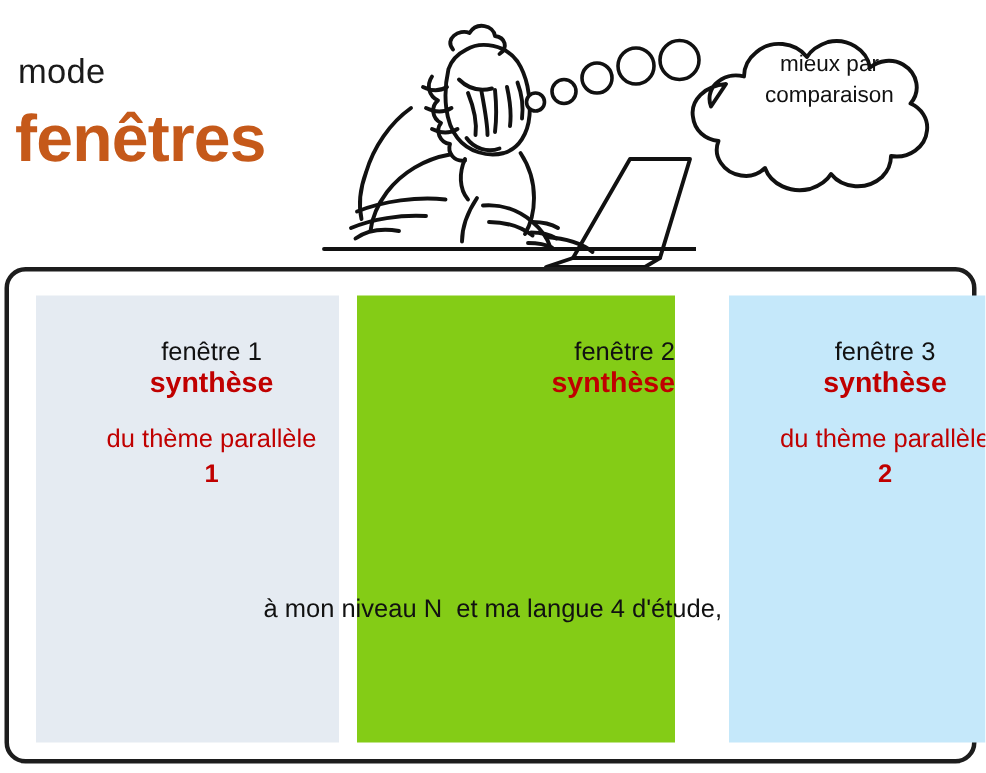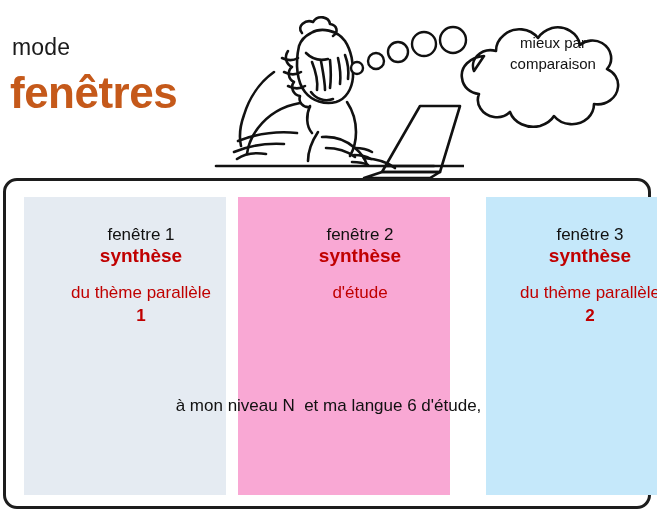--- a/index.html
+++ b/index.html
@@ -249,35 +249,34 @@
 
     <div class="column" id="col-1" style="background: rgb(229, 235, 242);">
       <div class="col-window">fenêtre 1</div>
       <div class="col-synth">synthèse</div>
       <div class="col-sub">
         <span>du thème parallèle</span>
         <span class="bold-num">1</span>
       </div>
     </div>
 
-    <div class="column" id="col-2" style="background: #f9a8d4;">
+    <div class="column" id="col-2" style="background: #84cc16; text-align: right;">
       <div class="col-window">fenêtre 2</div>
       <div class="col-synth">synthèse</div>
       <div class="col-sub">
-        <span class="bold-num" style="font-weight:normal">d'étude</span>
       </div>
     </div>
 
     <div class="column" id="col-3" style="background: rgb(197, 232, 250);">
       <div class="col-window">fenêtre 3</div>
       <div class="col-synth">synthèse</div>
       <div class="col-sub">
         <span>du thème parallèle</span>
         <span class="bold-num">2</span>
       </div>
     </div>
   </div>
 
   <div id="footer-caption">
-    <div>à mon niveau N  et ma langue 6 d'étude,</div>
+    <div>à mon niveau N  et ma langue 4 d'étude,</div>
   </div>
 
 </div>
 
 </body></html>

